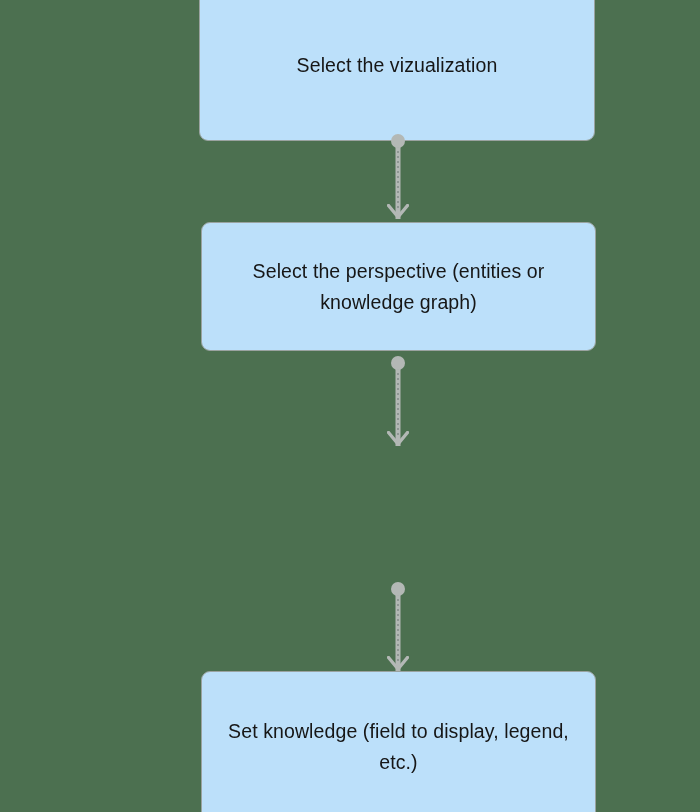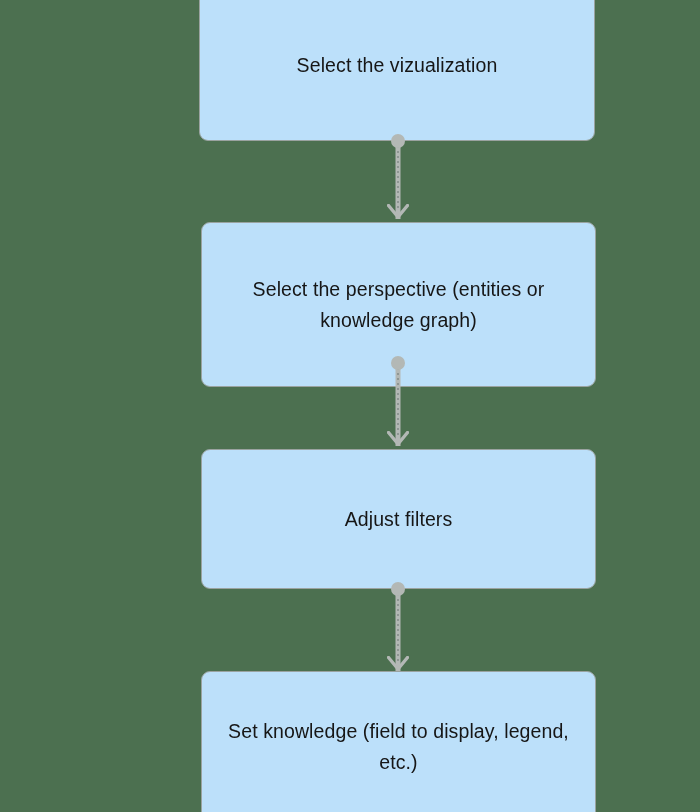--- a/index.html
+++ b/index.html
@@ -100,38 +100,35 @@
     <div class="conn-band" style="height:78px;"></div>
     <div class="conn-dots" style="height:70px;"></div>
     <div class="conn-circle"></div>
     <div class="conn-arrow">
       <svg width="22" height="16" viewBox="0 0 22 16">
         <path d="M1.5 1.5 L11 13 L20.5 1.5" fill="none" stroke="#b3b8b5" stroke-width="3.4" stroke-linecap="round" stroke-linejoin="round"></path>
       </svg>
     </div>
   </div>
 
-  <div class="node" style="left:153px; top:222px; width:395px; height:165px;">
+  <div class="node" style="left:153px; top:222px; width:395px; height:129px;">
     <span class="node-label">Select the perspective (entities or knowledge graph)</span>
   </div>
 
   <div class="connector" style="left:338px; top:363px; height:83px;">
     <div class="conn-band" style="height:83px;"></div>
     <div class="conn-dots" style="height:75px;"></div>
     <div class="conn-circle"></div>
     <div class="conn-arrow">
       <svg width="22" height="16" viewBox="0 0 22 16">
         <path d="M1.5 1.5 L11 13 L20.5 1.5" fill="none" stroke="#b3b8b5" stroke-width="3.4" stroke-linecap="round" stroke-linejoin="round"></path>
       </svg>
     </div>
   </div>
 
-  <div class="node" style="left:153px; top:449px; width:395px; height:140px;">
-    <span class="node-label">Adjust filters</span>
-  </div>
 
   <div class="connector" style="left:338px; top:589px; height:82px;">
     <div class="conn-band" style="height:82px;"></div>
     <div class="conn-dots" style="height:74px;"></div>
     <div class="conn-circle"></div>
     <div class="conn-arrow">
       <svg width="22" height="16" viewBox="0 0 22 16">
         <path d="M1.5 1.5 L11 13 L20.5 1.5" fill="none" stroke="#b3b8b5" stroke-width="3.4" stroke-linecap="round" stroke-linejoin="round"></path>
       </svg>
     </div>

